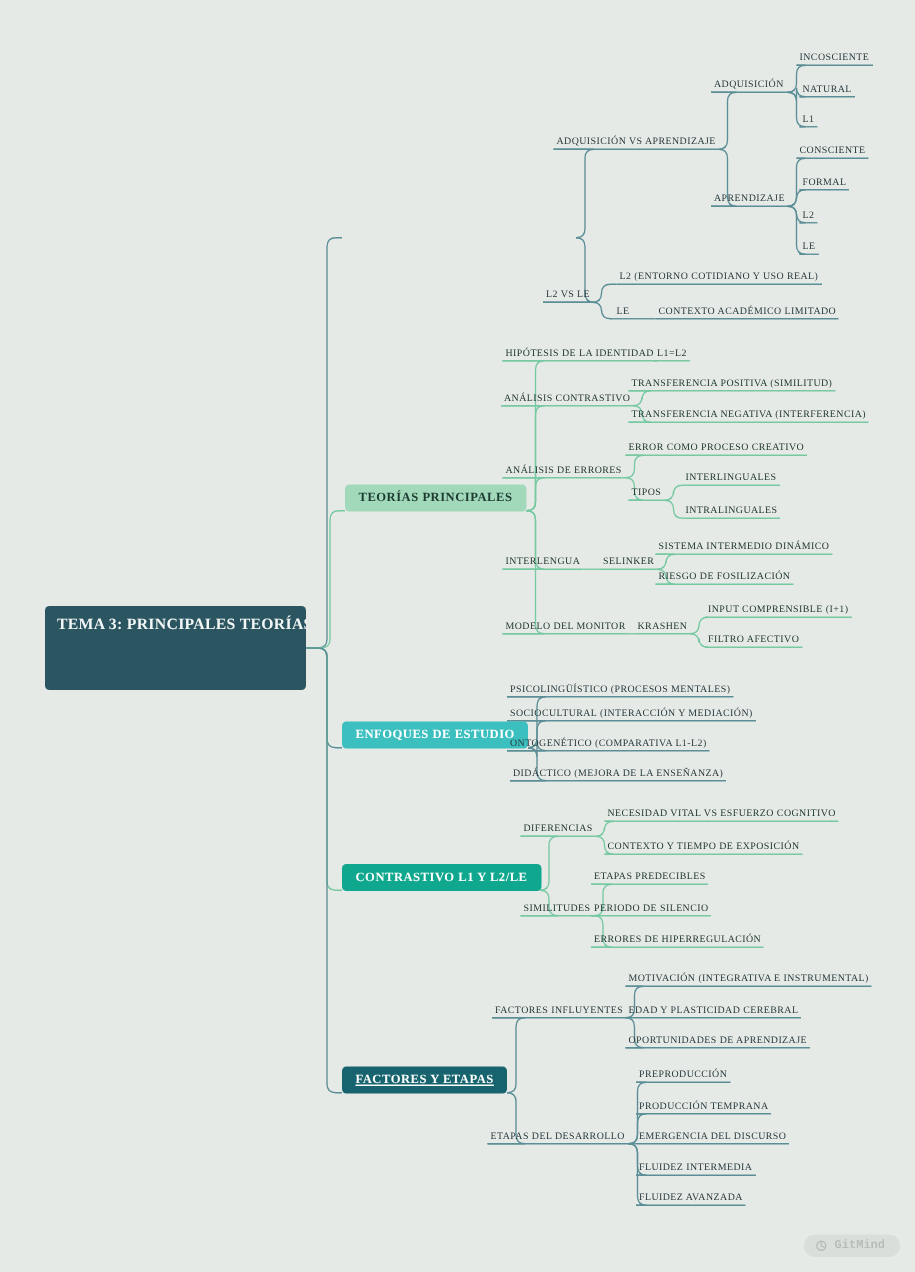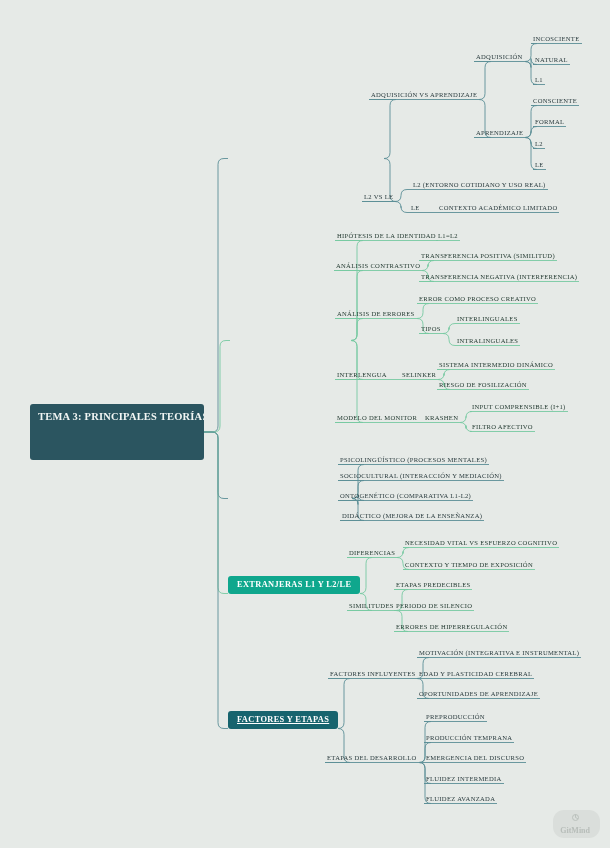--- a/index.html
+++ b/index.html
@@ -54,22 +54,22 @@
     line-height:9px;
     padding:0 2px 1px 2px;
   }
   .leaf.green-t{color:#243b32;}
 
   .wm{
     position:absolute;right:10px;bottom:10px;
     display:flex;align-items:center;gap:4px;
     background:#dadedb;color:#b7bdb9;
     border-radius:11px;padding:3px 10px 3px 7px;
-    font-family:Liberation Serif, serif;
-    font-size:8px;font-weight:bold;flex-direction:column;
+    font-family:Liberation Mono, monospace;
+    font-size:8px;font-weight:bold;
   }
   .wm svg{display:block;}
 </style>
 </head>
 <body>
 
 <div id="canvas">
   <svg id="links">
       <path d="M204 432 H212 Q218 432 218 426 V164.5 Q218 158.5 224 158.5 H228" stroke="#5b8e96" stroke-width="0.9" fill="none"></path>
       <path d="M204 432 H214 Q220 432 220 426 V346.5 Q220 340.5 226 340.5 H230" stroke="#77c9a2" stroke-width="0.9" fill="none"></path>
@@ -202,43 +202,45 @@
     <div class="node leaf " style="left: 533px; top: 75px;">L1</div>
     <div class="node leaf " style="left: 474px; top: 128px;">APRENDIZAJE</div>
     <div class="node leaf " style="left: 531px; top: 96px;">CONSCIENTE</div>
     <div class="node leaf " style="left: 533px; top: 117px;">FORMAL</div>
     <div class="node leaf " style="left: 533px; top: 139px;">L2</div>
     <div class="node leaf " style="left: 533px; top: 160px;">LE</div>
     <div class="node leaf " style="left: 362px; top: 192px;">L2 VS LE</div>
     <div class="node leaf " style="left: 411px; top: 180px;">L2 (ENTORNO COTIDIANO Y USO REAL)</div>
     <div class="node leaf " style="left: 409px; top: 203px;">LE</div>
     <div class="node leaf " style="left: 437px; top: 203px;">CONTEXTO ACADÉMICO LIMITADO</div>
+    <div class="node badge green" style="left: 230px; top: 323px;">TEORÍAS PRINCIPALES</div>
     <div class="node leaf green-t" style="left: 335px; top: 231px;">HIPÓTESIS DE LA IDENTIDAD</div>
     <div class="node leaf green-t" style="left: 436px; top: 231px;">L1=L2</div>
     <div class="node leaf green-t" style="left: 334px; top: 261px;">ANÁLISIS CONTRASTIVO</div>
     <div class="node leaf green-t" style="left: 419px; top: 251px;">TRANSFERENCIA POSITIVA (SIMILITUD)</div>
     <div class="node leaf green-t" style="left: 419px; top: 272px;">TRANSFERENCIA NEGATIVA (INTERFERENCIA)</div>
     <div class="node leaf green-t" style="left: 335px; top: 309px;">ANÁLISIS DE ERRORES</div>
     <div class="node leaf green-t" style="left: 417px; top: 294px;">ERROR COMO PROCESO CREATIVO</div>
     <div class="node leaf green-t" style="left: 419px; top: 324px;">TIPOS</div>
     <div class="node leaf green-t" style="left: 455px; top: 314px;">INTERLINGUALES</div>
     <div class="node leaf green-t" style="left: 455px; top: 336px;">INTRALINGUALES</div>
     <div class="node leaf green-t" style="left: 335px; top: 370px;">INTERLENGUA</div>
     <div class="node leaf green-t" style="left: 400px; top: 370px;">SELINKER</div>
     <div class="node leaf green-t" style="left: 437px; top: 360px;">SISTEMA INTERMEDIO DINÁMICO</div>
     <div class="node leaf green-t" style="left: 437px; top: 380px;">RIESGO DE FOSILIZACIÓN</div>
     <div class="node leaf green-t" style="left: 335px; top: 413px;">MODELO DEL MONITOR</div>
     <div class="node leaf green-t" style="left: 423px; top: 413px;">KRASHEN</div>
     <div class="node leaf green-t" style="left: 470px; top: 402px;">INPUT COMPRENSIBLE (I+1)</div>
     <div class="node leaf green-t" style="left: 470px; top: 422px;">FILTRO AFECTIVO</div>
+    <div class="node badge teal" style="left: 228px; top: 481px;">ENFOQUES DE ESTUDIO</div>
     <div class="node leaf " style="left: 338px; top: 455px;">PSICOLINGÜÍSTICO (PROCESOS MENTALES)</div>
     <div class="node leaf " style="left: 338px; top: 471px;">SOCIOCULTURAL (INTERACCIÓN Y MEDIACIÓN)</div>
     <div class="node leaf " style="left: 338px; top: 491px;">ONTOGENÉTICO (COMPARATIVA L1-L2)</div>
     <div class="node leaf " style="left: 340px; top: 511px;">DIDÁCTICO (MEJORA DE LA ENSEÑANZA)</div>
-    <div class="node badge seagreen" style="left: 228px; top: 576px;">EXTRANJERAS L1 Y L2/LE</div>
+    <div class="node badge seagreen" style="left: 228px; top: 576px;">CONTRASTIVO L1 Y L2/LE</div>
     <div class="node leaf green-t" style="left: 347px; top: 548px;">DIFERENCIAS</div>
     <div class="node leaf green-t" style="left: 403px; top: 538px;">NECESIDAD VITAL VS ESFUERZO COGNITIVO</div>
     <div class="node leaf green-t" style="left: 403px; top: 560px;">CONTEXTO Y TIEMPO DE EXPOSICIÓN</div>
     <div class="node leaf green-t" style="left: 347px; top: 601px;">SIMILITUDES</div>
     <div class="node leaf green-t" style="left: 394px; top: 580px;">ETAPAS PREDECIBLES</div>
     <div class="node leaf green-t" style="left: 394px; top: 601px;">PERIODO DE SILENCIO</div>
     <div class="node leaf green-t" style="left: 394px; top: 622px;">ERRORES DE HIPERREGULACIÓN</div>
     <div class="node badge dark" style="left: 228px; top: 711px; text-decoration: underline;">FACTORES Y ETAPAS</div>
     <div class="node leaf " style="left: 328px; top: 669px;">FACTORES INFLUYENTES</div>
     <div class="node leaf " style="left: 417px; top: 648px;">MOTIVACIÓN (INTEGRATIVA E INSTRUMENTAL)</div>

